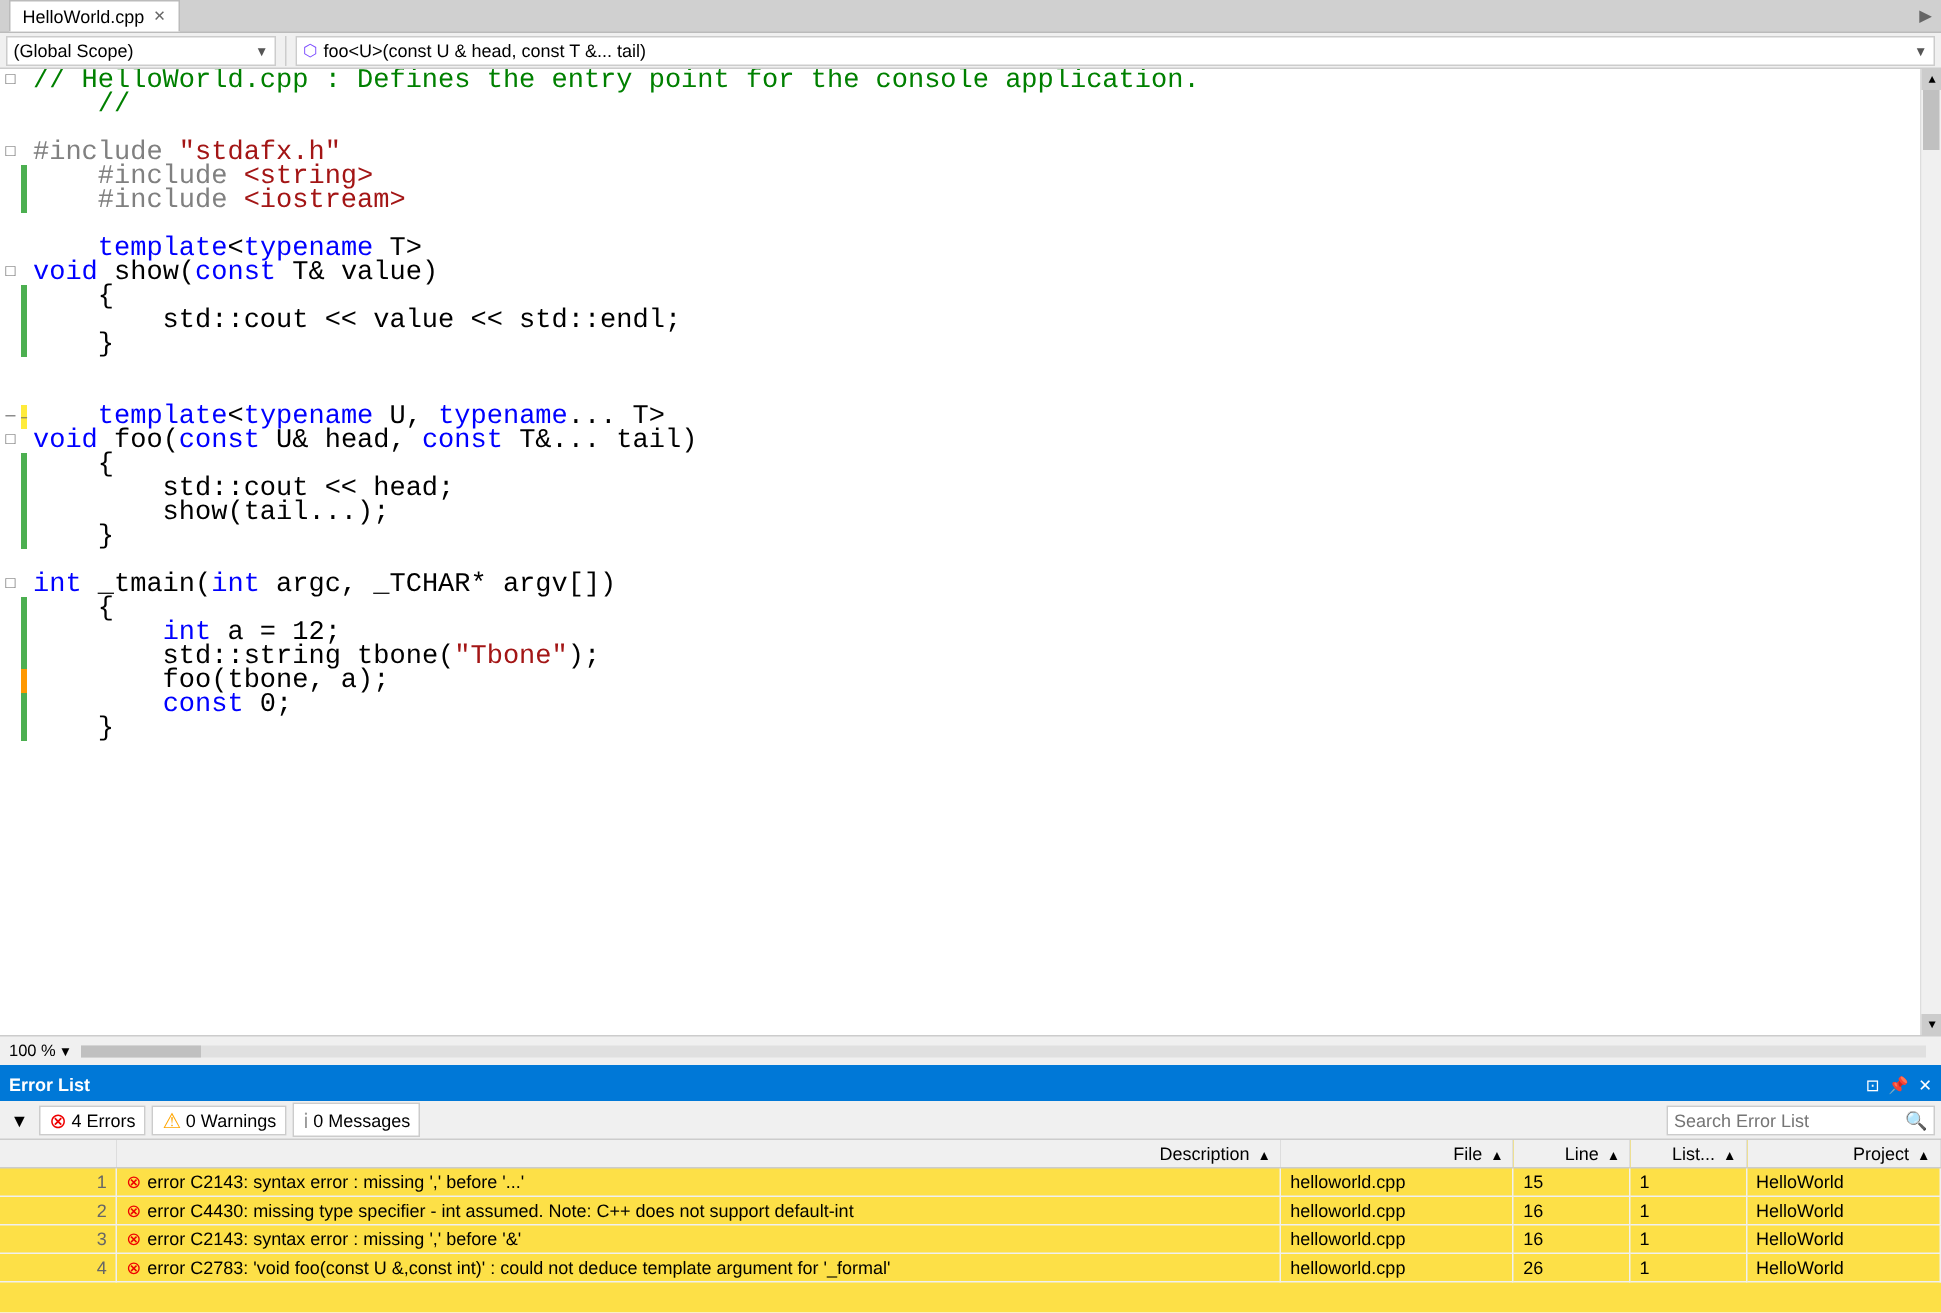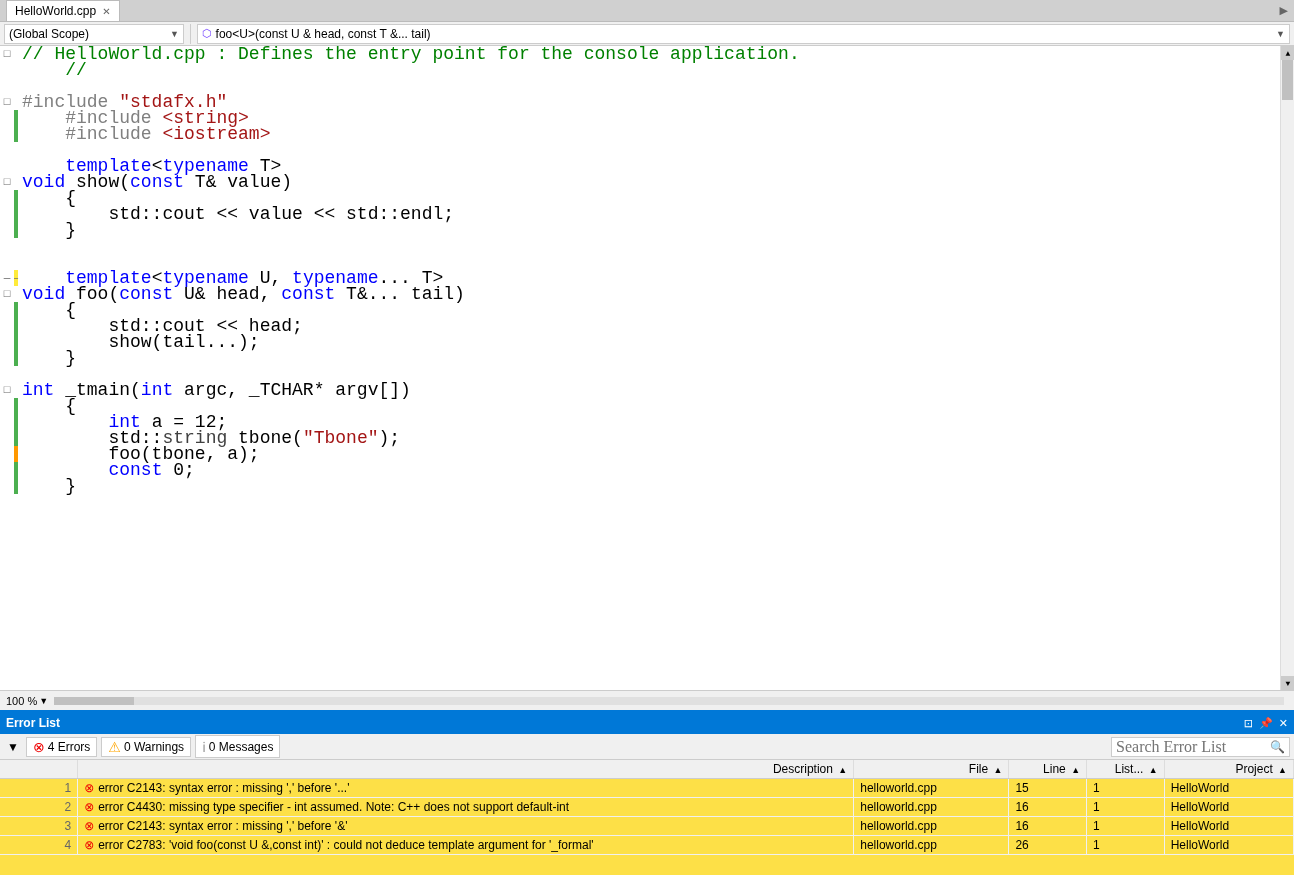--- a/index.html
+++ b/index.html
@@ -63,21 +63,21 @@
     .line-indicator.orange { background: #ff9800; }
     .line-text {
       flex: 1; padding: 0 4px; line-height: 16px; font-size: 18px;
     }
 
     
     .kw { color: #00f; }
     .comment { color: #008000; }
     .string { color: #a31515; }
     .preproc { color: #808080; }
-    .type-name { color: #404040; margin-top: 10px; }
+    .type-name { color: #000000; margin-top: 10px; }
 
     
     .editor-vscroll {
       width: 14px; background: #f0f0f0; border-left: 1px solid #ddd; display: flex; flex-direction: column;
     }
     .vscroll-btn { width: 14px; height: 14px; background: #ccc; display: flex; align-items: center; justify-content: center; font-size: 8px; cursor: pointer; }
     .vscroll-track { flex: 1; position: relative; background: #f0f0f0; }
     .vscroll-thumb { position: absolute; top: 0; left: 1px; right: 1px; height: 40px; background: #c0c0c0; }
 
     
@@ -110,22 +110,22 @@
       padding: 1px 6px; cursor: pointer; font-size: 12px;
     }
     .error-icon { color: #e00; font-size: 14px; }
     .warning-icon { color: #ffa500; font-size: 14px; }
     .message-icon { color: #999; font-size: 14px; }
     .error-search {
       margin-left: auto; display: flex; align-items: center; border: 1px solid #ccc;
       background: #fff; padding: 1px 4px; height: 20px; font-size: 12px; gap: 4px;
     }
     .error-search input {
-      border: none; outline: none; background: transparent; font-size: 16px; width: 150px;
-      font-family: Liberation Serif, serif; color: #999;
+      border: none; outline: none; background: transparent; font-size: 12px; width: 150px;
+      font-family: Liberation Sans, sans-serif; color: #999;
     }
 
     .error-table { flex: 1; overflow-y: auto; }
     .error-table table { width: 100%; border-collapse: collapse; font-family: 'Segoe UI', sans-serif; font-size: 12px; }
     .error-table th {
       background: #f0f0f0; border-bottom: 1px solid #ccc; border-right: 1px solid #ddd;
       padding: 2px 6px; text-align: right; font-weight: normal; font-size: 12px; position: sticky; top: 0;
       white-space: nowrap; cursor: pointer; margin-left: 21px;
     }
     .error-table td {

